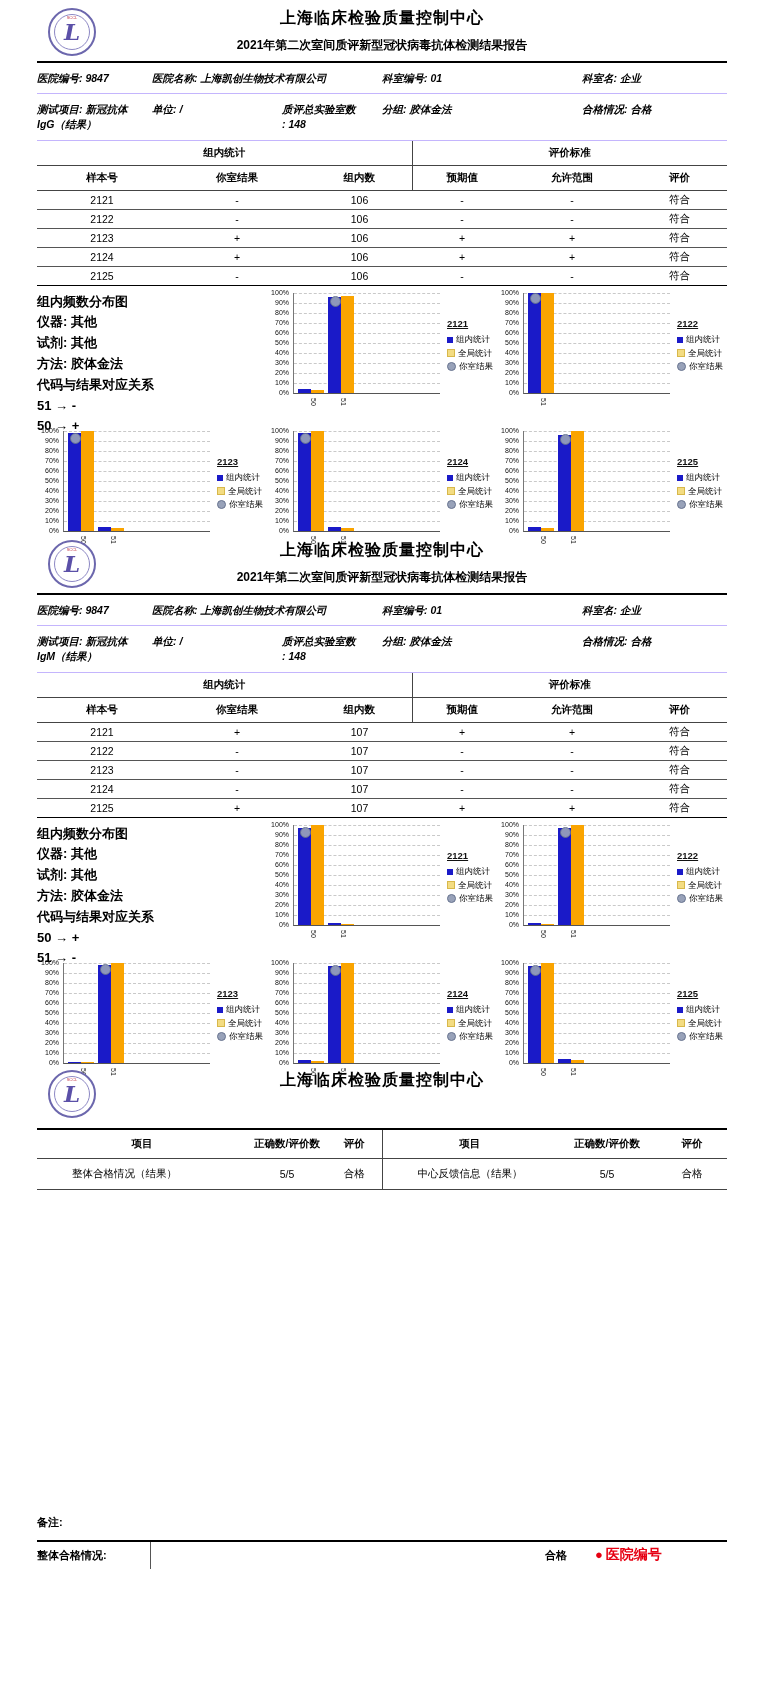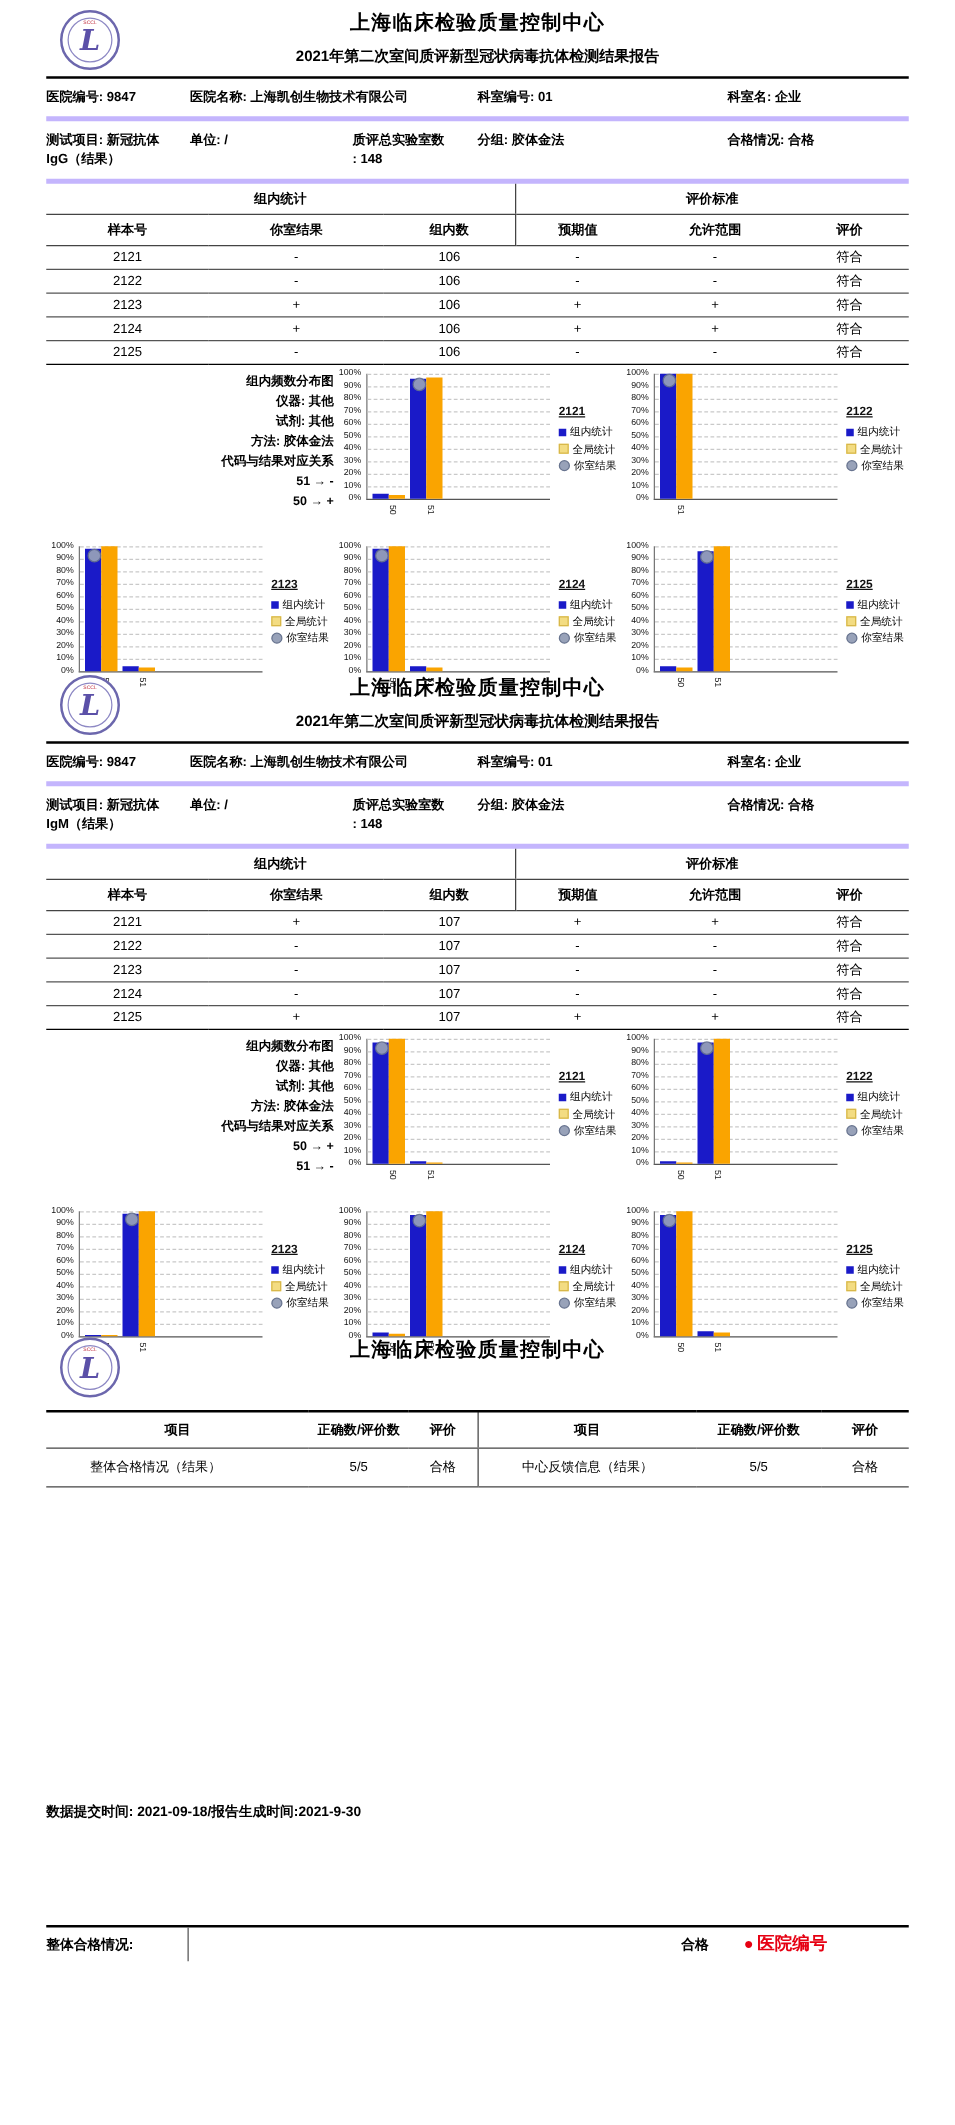--- a/index.html
+++ b/index.html
@@ -6,34 +6,34 @@
   .page{position:relative;width:764px;height:1700px;background:#fff;overflow:hidden;
         font-family:"Liberation Sans",sans-serif;color:#000;}
   section{position:absolute;left:37px;width:690px;}
   
   .rpt-head{position:relative;height:52px;margin-bottom:3px;}
   .logo{position:absolute;left:10px;top:1px;width:50px;height:50px;}
   .t1{text-align:center;font-size:16px;font-weight:bold;letter-spacing:1px;padding-top:2px;}
   .t2{text-align:center;font-size:12px;font-weight:bold;margin-top:8px;}
   
   .info-table{border-top:2px solid #000;font-size:10.5px;font-weight:bold;}
-  .i-row{display:grid;border-bottom:4px solid #c4b5fd;align-items:start;}
+  .i-row{display:grid;border-bottom:1px solid #c4b5fd;align-items:start;font-style:italic;}
   .r1{grid-template-columns:115px 230px 200px 145px;padding:8px 0 7px 0;}
   .r2{grid-template-columns:115px 130px 100px 200px 145px;padding:8px 0 7px 0;min-height:26px;}
   .i-cell{padding-right:6px;line-height:1.45;}
   
   table{border-collapse:collapse;}
   .stats{width:100%;font-size:10.5px;}
   .stats th{font-weight:bold;text-align:center;padding:5px 0;border-bottom:1px solid #444;}
   .stats td{text-align:center;padding:2px 0;border-bottom:1px solid #555;font-size:10.5px;height:13px;}
   .stats tbody tr:last-child td{border-bottom:1.5px solid #000;}
   .divL{border-left:1px solid #444;}
   
   .chart-area{position:relative;margin-top:1px;display:grid;grid-template-columns:repeat(3,230px);grid-auto-rows:138px;}
-  .dist-info{padding:5px 0 0 0;font-size:10px;font-weight:bold;line-height:1.6;text-align:right;}
+  .dist-info{padding:5px 0 0 0;font-size:13px;font-weight:bold;line-height:1.6;}
   .chart-cell{position:relative;}
   .ylab{position:absolute;left:0;width:22px;text-align:right;font-size:7px;color:#111;}
   .plot{position:absolute;border-left:1px solid #777;border-bottom:1px solid #555;}
   .grid{position:absolute;left:0;width:100%;height:0;border-top:1px dashed #c9c9c9;}
   .bar{position:absolute;}
   .marker{position:absolute;width:9px;height:9px;border-radius:50%;background:#98a2b9;border:1px solid #68748f;opacity:.92;}
   .xlab{position:absolute;width:14px;height:14px;font-size:7px;color:#222;transform:rotate(90deg);}
   .legend{position:absolute;font-size:8.5px;line-height:1.55;}
   .lg-title{font-weight:bold;font-size:9.5px;text-decoration:underline;margin-bottom:2px;color:#111;}
   .lg-item{display:flex;align-items:center;gap:3px;white-space:nowrap;}
@@ -796,21 +796,21 @@
             <td>5/5</td>
             <td>合格</td>
             <td class="ov-item divL">中心反馈信息（结果）</td>
             <td>5/5</td>
             <td>合格</td>
           </tr>
         </tbody>
     </table>
   </section>
 
-  <div class="f-abs" style="top:1442px">数据提交时间: 2021-09-18/报告生成时间:2021-9-30</div>
+  <div class="f-abs" style="top:1515px">备注:</div>
   <div class="f-rule" style="top:1540px"></div>
   <div class="v-tick"></div>
   <div class="f-abs" style="top:1548px">
     <span class="f-ov-label">整体合格情况:</span>
     <span class="f-ov-value">合格</span>
     <span class="brand"><span class="dot">●</span><span>医院编号</span></span>
   </div>
 
 </div>
 

